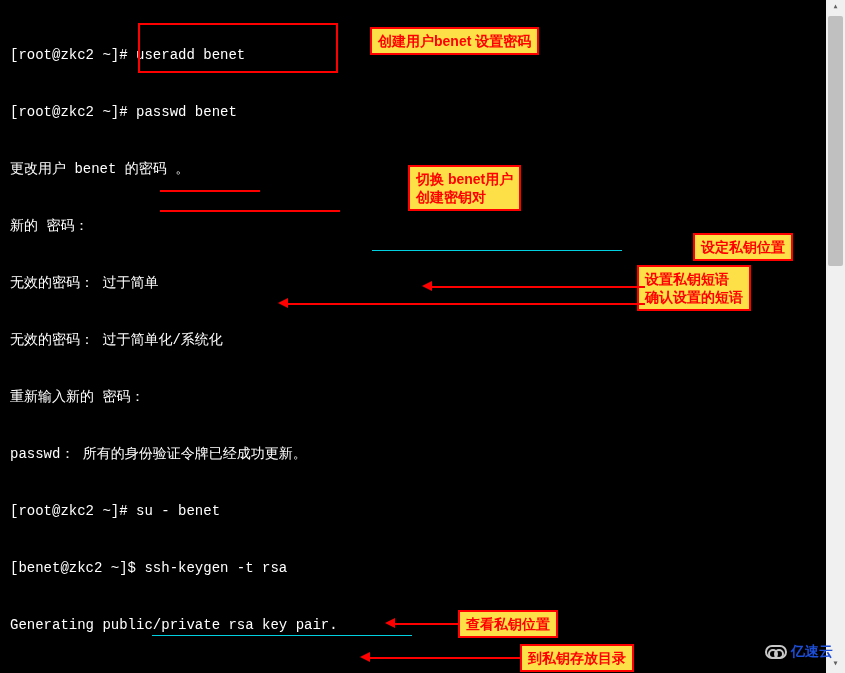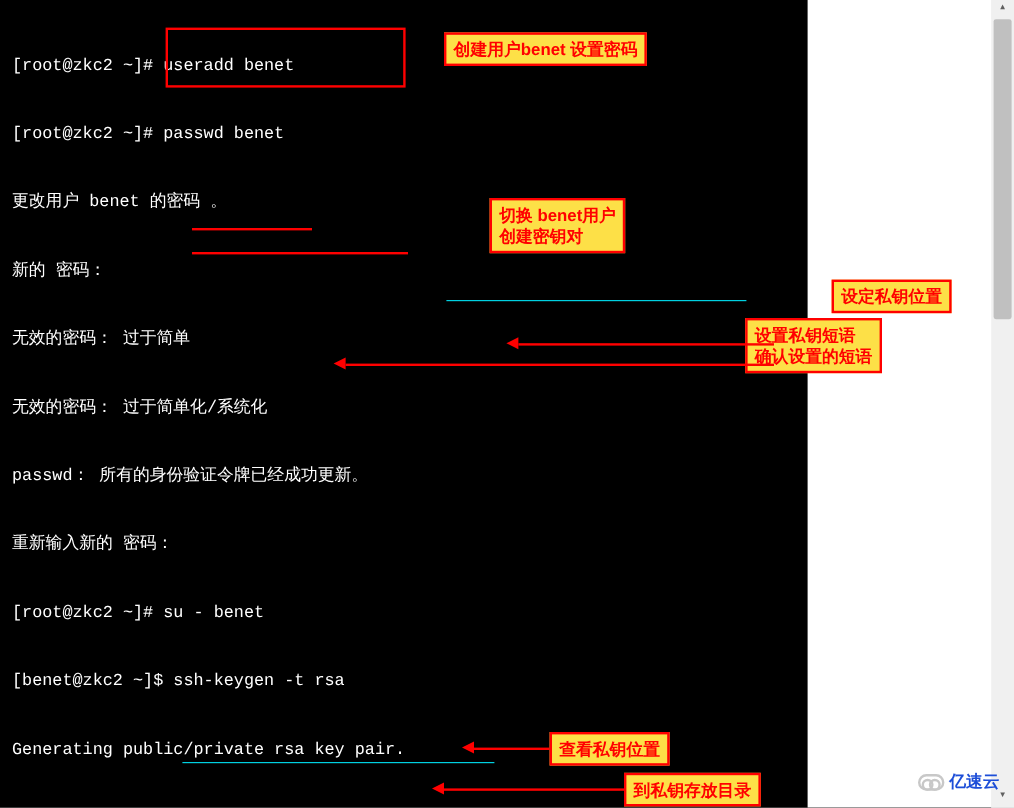--- a/index.html
+++ b/index.html
@@ -11,21 +11,21 @@
       background: #fff;
       font-family: 'Courier New', monospace;
       width: 845px;
       height: 673px;
       overflow: hidden;
       position: relative;
     }
     .terminal {
       background: #000;
       color: #fff;
-      width: 673px;
+      width: 826px;
       height: 673px;
       padding: 8px 10px;
       font-size: 14px;
       line-height: 19px;
       white-space: pre;
       position: relative;
       overflow: hidden;
     }
     .annotation {
       position: absolute;
@@ -134,22 +134,22 @@
 </head>
 <body>
 
 <div class="terminal">
   <div class="line">[root@zkc2 ~]# useradd benet</div>
   <div class="line">[root@zkc2 ~]# passwd benet</div>
   <div class="line">更改用户 benet 的密码 。</div>
   <div class="line">新的 密码：</div>
   <div class="line">无效的密码： 过于简单</div>
   <div class="line">无效的密码： 过于简单化/系统化</div>
+  <div class="line">重新输入新的 密码：</div>
   <div class="line">passwd： 所有的身份验证令牌已经成功更新。</div>
-  <div class="line">重新输入新的 密码：</div>
   <div class="line">[root@zkc2 ~]# su - benet</div>
   <div class="line">[benet@zkc2 ~]$ ssh-keygen -t rsa</div>
   <div class="line">Generating public/private rsa key pair.</div>
   
   
   
   
   
   
   
@@ -178,21 +178,21 @@
 <div class="arrow-line" style="left:160px; top:190px; width:100px;"></div>
 <div class="arrow-line" style="left:160px; top:210px; width:180px;"></div>
 
 <div class="annotation" style="left:408px; top:165px;">切换 benet用户
 创建密钥对</div>
 
 <div class="underline-cyan" style="left:372px; top:250px; width:250px;"></div>
 
 <div class="annotation" style="left:645px; top:233px;margin-left:48px;">设定私钥位置</div>
 
-<div class="annotation" style="left:621px; top:265px;">设置私钥短语
+<div class="annotation" style="left:637px; top:265px;">设置私钥短语
 确认设置的短语</div>
 
 <div class="arrow-line" style="left:432px; top:286px; width:213px;"></div>
 <div class="arrow-head" style="left:422px; top:281px;"></div>
 <div class="arrow-line" style="left:288px; top:303px; width:357px;"></div>
 <div class="arrow-head" style="left:278px; top:298px;"></div>
 
 <div class="underline-cyan" style="left:152px; top:635px; width:260px;"></div>
 
 <div class="annotation" style="left:458px; top:610px;">查看私钥位置</div>

